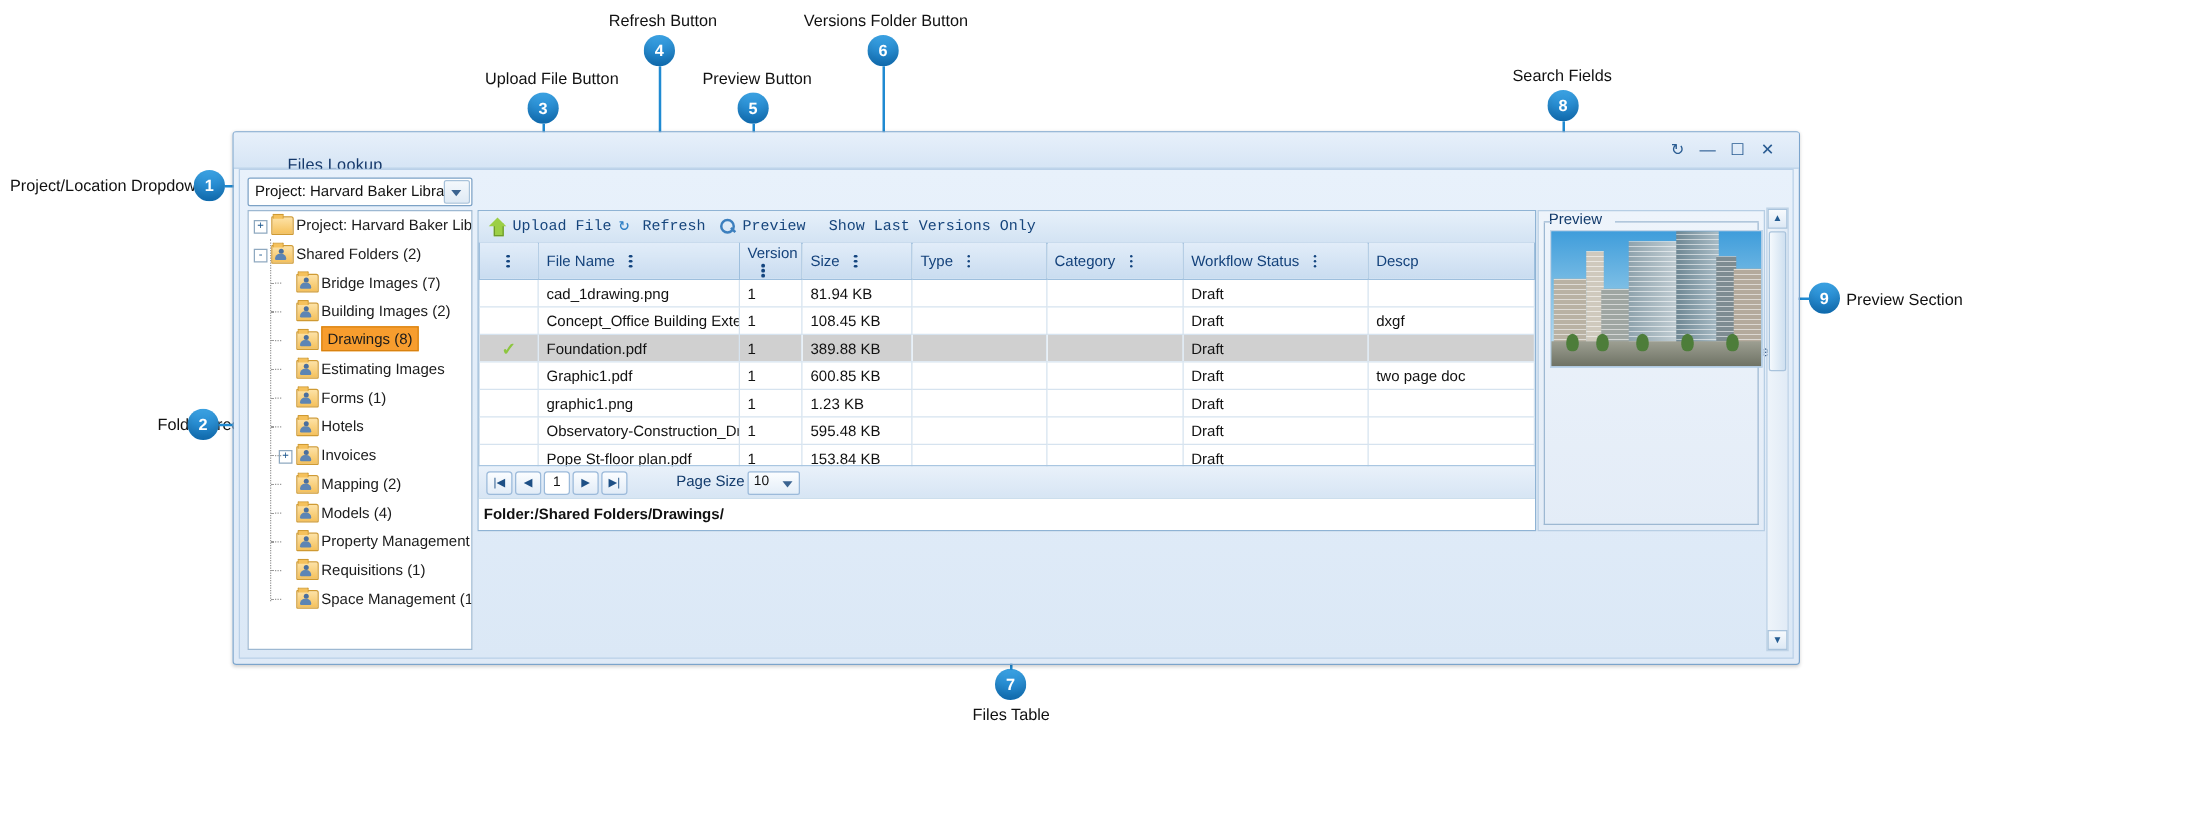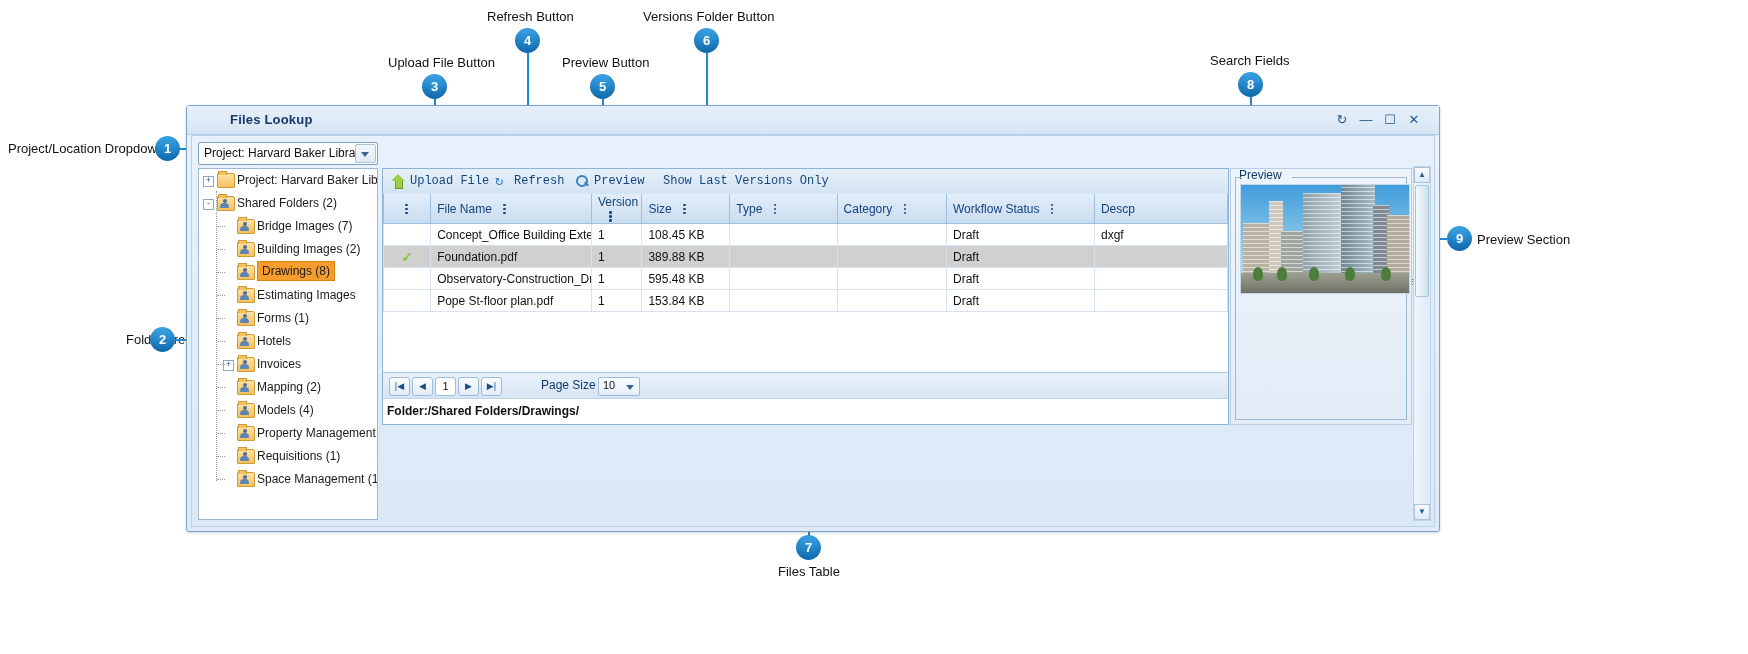--- a/index.html
+++ b/index.html
@@ -31,21 +31,21 @@
     background:linear-gradient(#eaf2fb,#dfeaf7);
     border:1px solid #7ba4cc;border-radius:3px;
     box-shadow:0 1px 3px rgba(0,0,0,.18);
   }
   #titlebar{
     position:absolute;left:0;top:0;right:0;height:28px;
     background:linear-gradient(#e7f0fa,#d6e5f5);
     border-bottom:1px solid #b4cde6;
   }
   #title-text{
-    position:absolute;left:43px;top:6px;font-size:13px;font-weight:bold;
+    position:absolute;left:43px;top:18px;font-size:13px;font-weight:normal;
     color:#15396b;letter-spacing:.2px;
   }
   .winbtn{
     position:absolute;top:6px;width:18px;height:16px;
     color:#2a5c92;font-size:13px;text-align:center;line-height:16px;
     cursor:default;
   }
 
   
   #bodyarea{
@@ -489,33 +489,63 @@
                 <th><span class="hl">Size</span><span class="vdots"><b></b><b></b><b></b></span></th>
                 <th><span class="hl">Type</span><span class="vdots"><b></b><b></b><b></b></span></th>
                 <th><span class="hl">Category</span><span class="vdots"><b></b><b></b><b></b></span></th>
                 <th><span class="hl">Workflow Status</span><span class="vdots"><b></b><b></b><b></b></span></th>
                 <th><span class="hl">Descp</span></th>
               </tr>
             </thead>
           <tbody id="tbody">
               <tr>
                 <td style="text-align:center"></td>
+                <td>cad_1drawing.png</td>
+                <td>1</td>
+                <td>81.94 KB</td>
+                <td></td>
+                <td></td>
+                <td>Draft</td>
+                <td></td>
+              </tr>
+              <tr>
+                <td style="text-align:center"></td>
                 <td>Concept_Office Building Exteri</td>
                 <td>1</td>
                 <td>108.45 KB</td>
                 <td></td>
                 <td></td>
                 <td>Draft</td>
                 <td>dxgf</td>
               </tr>
               <tr class="sel">
                 <td style="text-align:center"><span class="checkmark">✓</span></td>
                 <td>Foundation.pdf</td>
                 <td>1</td>
                 <td>389.88 KB</td>
+                <td></td>
+                <td></td>
+                <td>Draft</td>
+                <td></td>
+              </tr>
+              <tr>
+                <td style="text-align:center"></td>
+                <td>Graphic1.pdf</td>
+                <td>1</td>
+                <td>600.85 KB</td>
+                <td></td>
+                <td></td>
+                <td>Draft</td>
+                <td>two page doc</td>
+              </tr>
+              <tr>
+                <td style="text-align:center"></td>
+                <td>graphic1.png</td>
+                <td>1</td>
+                <td>1.23 KB</td>
                 <td></td>
                 <td></td>
                 <td>Draft</td>
                 <td></td>
               </tr>
               <tr>
                 <td style="text-align:center"></td>
                 <td>Observatory-Construction_Dra</td>
                 <td>1</td>
                 <td>595.48 KB</td>

